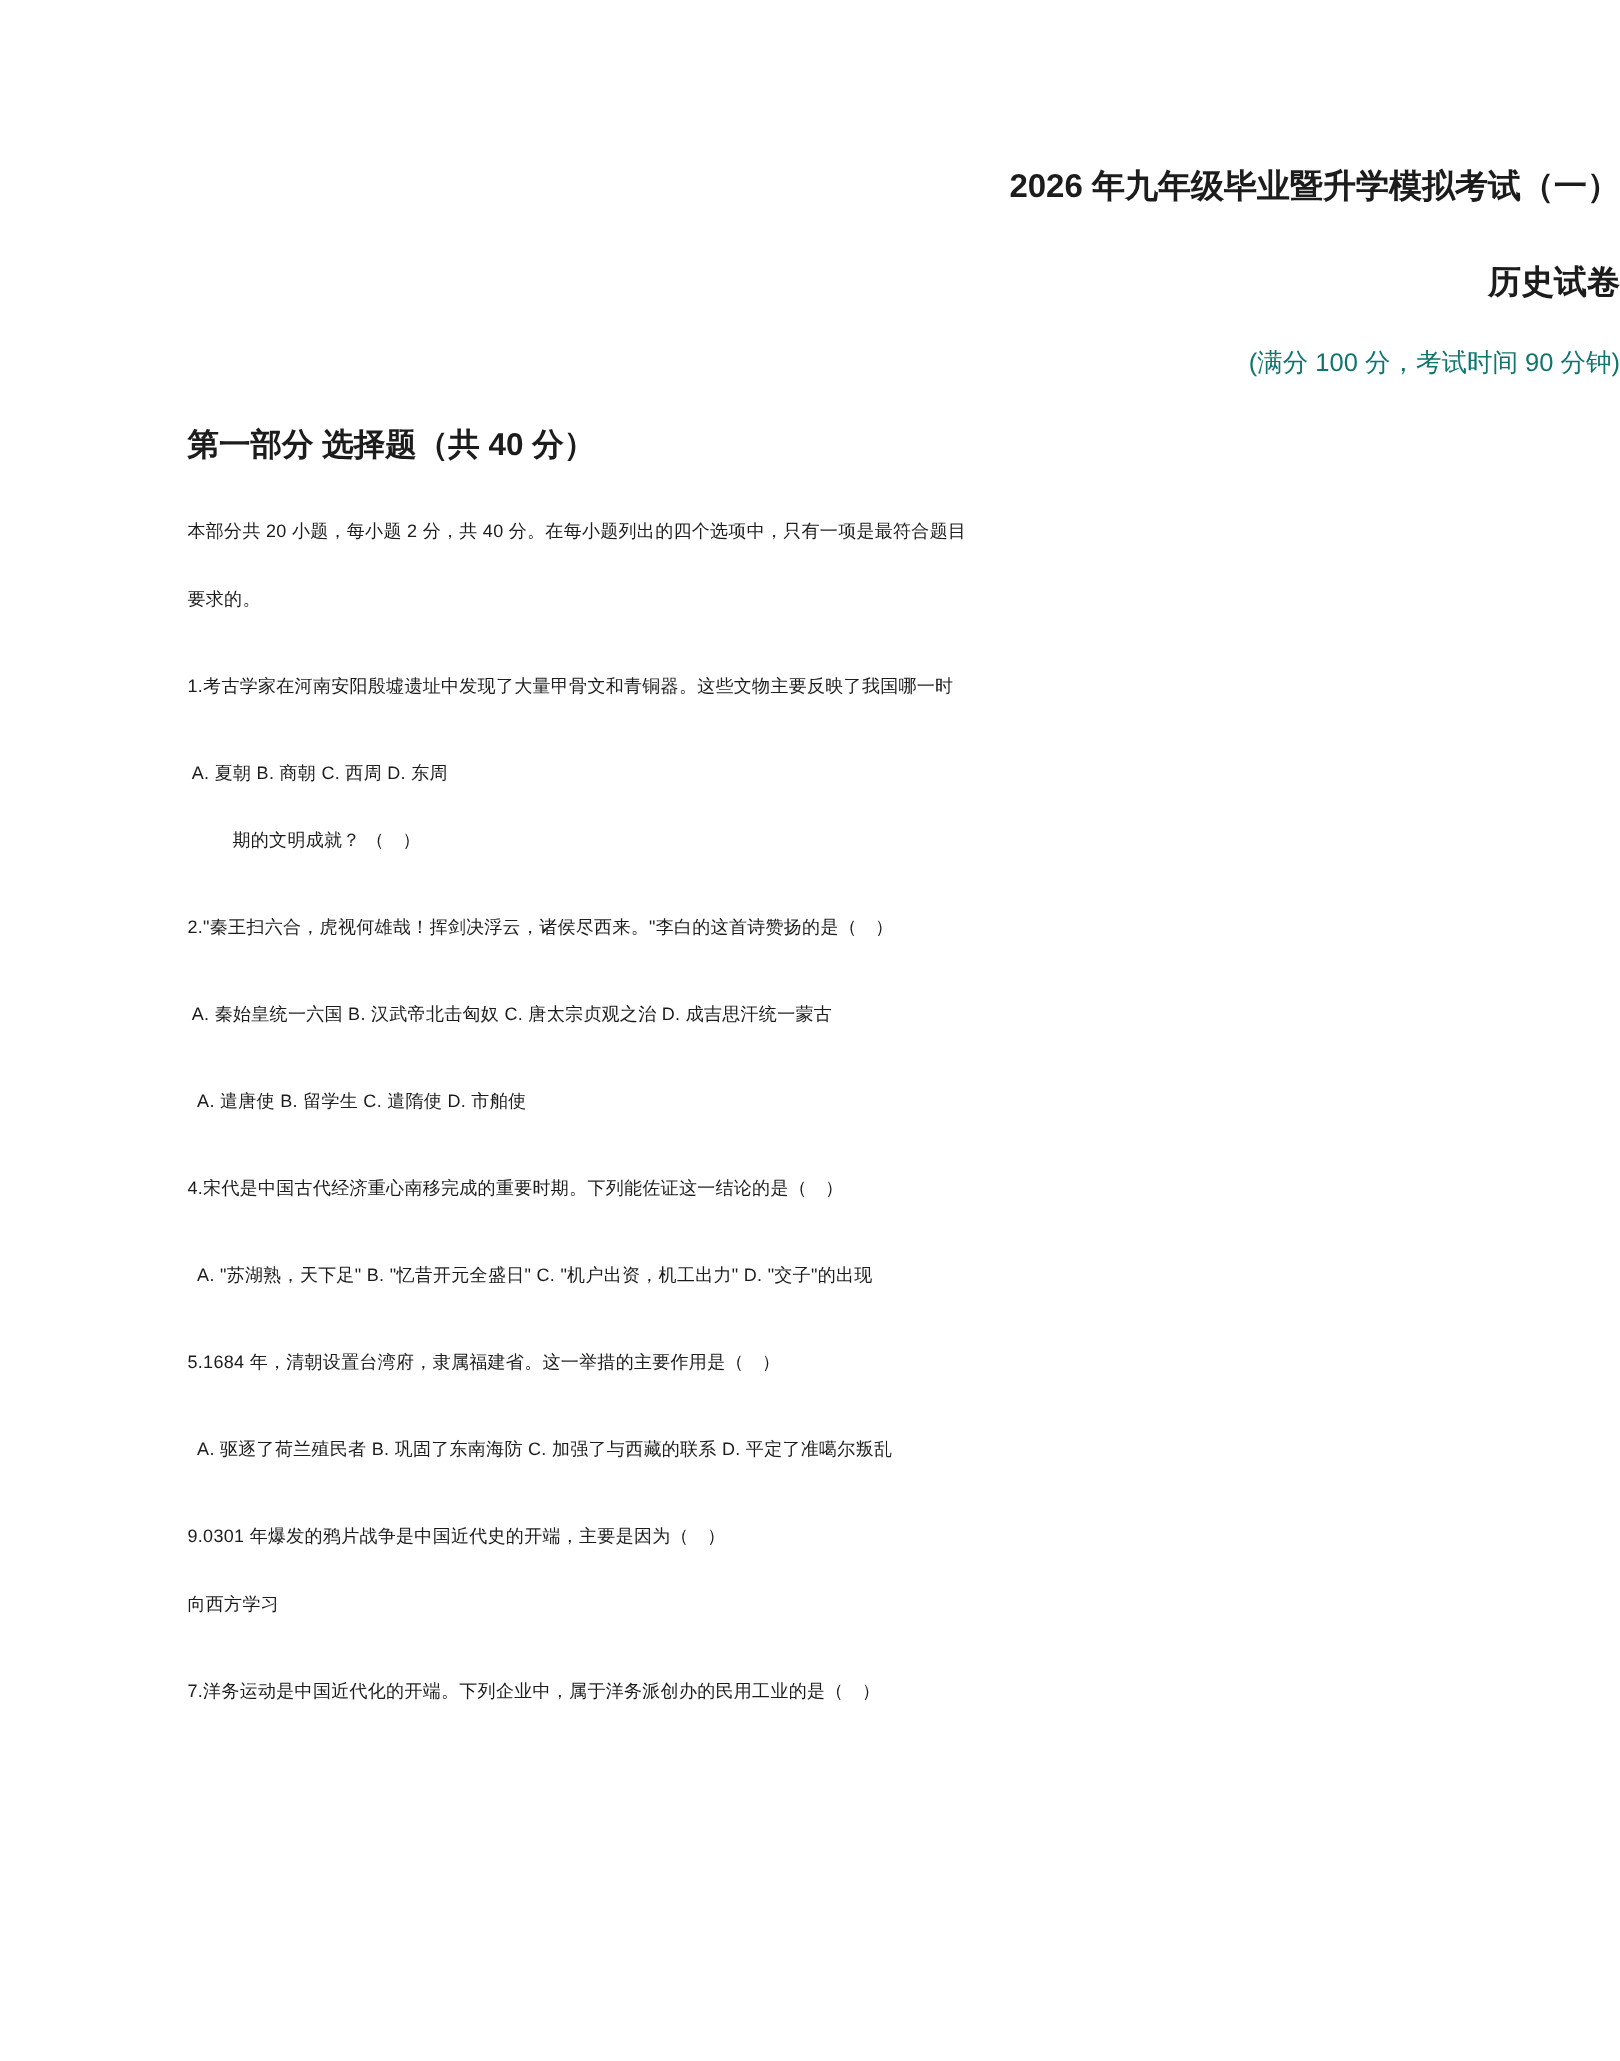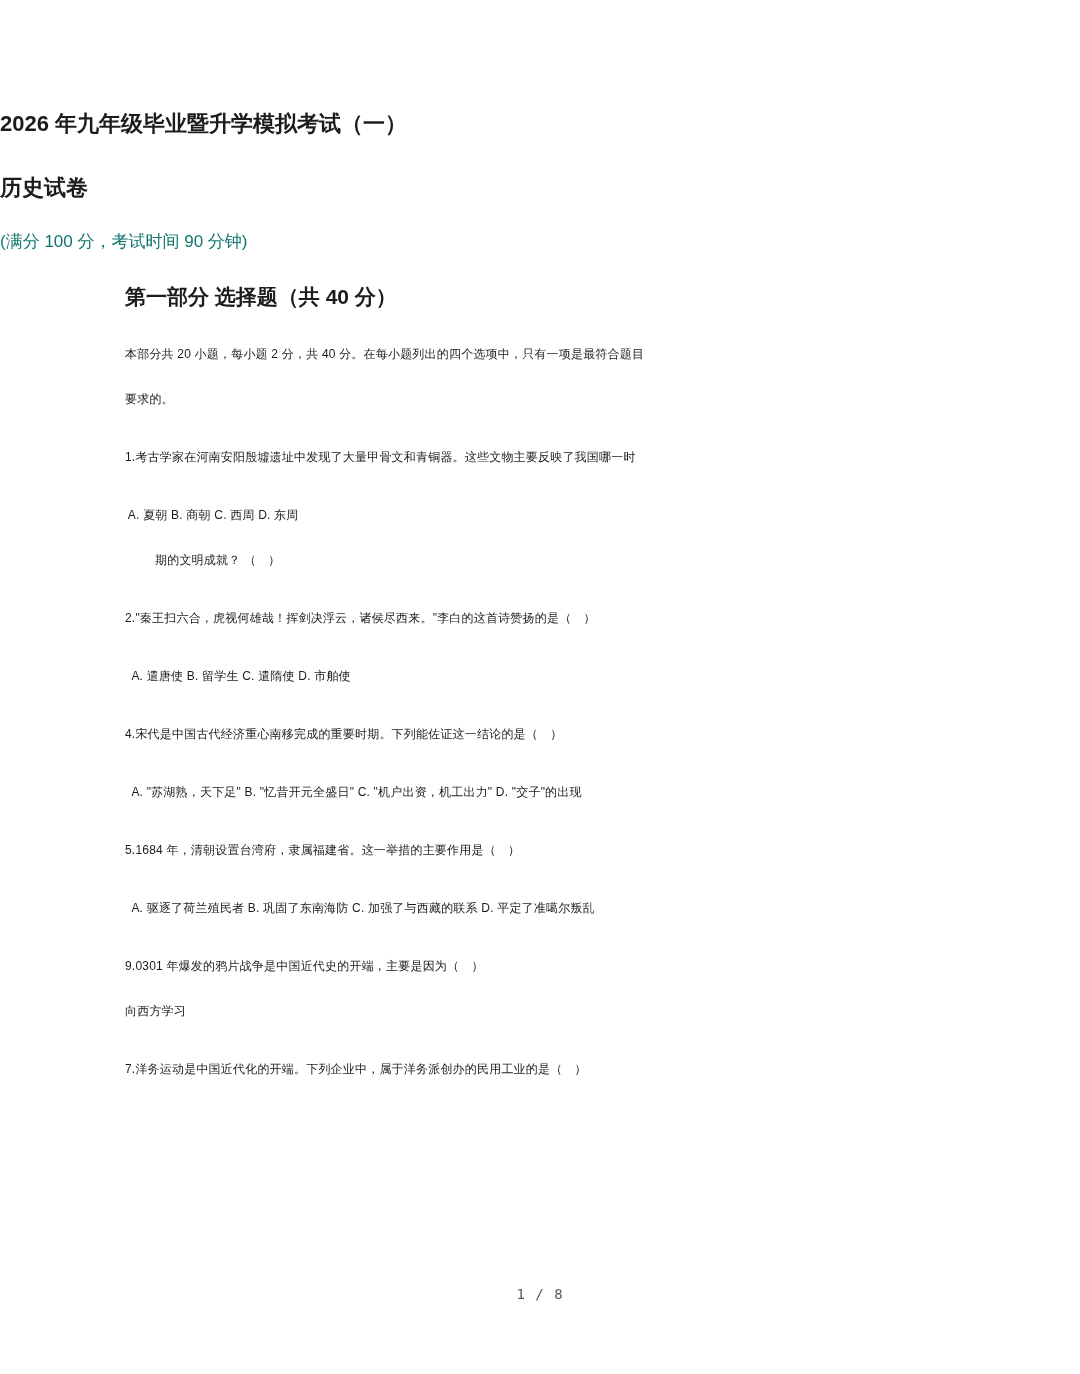--- a/index.html
+++ b/index.html
@@ -14,21 +14,21 @@
   }
   .page {
     position: absolute;
     inset: 0;
     background: #ffffff;
   }
   .center-line {
     position: absolute;
     left: 0;
     right: 0;
-    text-align: left;
+    text-align: right;
     white-space: pre;
   }
   .title-line {
     top: 101px;
     font-size: 22px;
     font-weight: 700;
     line-height: 46px;
   }
   .subtitle-line {
     top: 165px;
@@ -96,31 +96,31 @@
   <div class="body-text">
 
     <div class="ln">本部分共 20 小题，每小题 2 分，共 40 分。在每小题列出的四个选项中，只有一项是最符合题目</div>
     <div class="ln">要求的。</div>
 
     <div class="ln ps">1.考古学家在河南安阳殷墟遗址中发现了大量甲骨文和青铜器。这些文物主要反映了我国哪一时</div>
     <div class="ln ps"> A. 夏朝 B. 商朝 C. 西周 D. 东周</div>
     <div class="ln ind">期的文明成就？ （　）</div>
 
     <div class="ln ps">2."秦王扫六合，虎视何雄哉！挥剑决浮云，诸侯尽西来。"李白的这首诗赞扬的是（　）</div>
+    <div class="ln ps"> A. 秦始皇统一六国 B. 汉武帝北击匈奴 C. 唐太宗贞观之治 D. 成吉思汗统一蒙古</div>
 
     <div class="ln ps">  A. 遣唐使 B. 留学生 C. 遣隋使 D. 市舶使</div>
 
     <div class="ln ps">4.宋代是中国古代经济重心南移完成的重要时期。下列能佐证这一结论的是（　）</div>
     <div class="ln ps">  A. "苏湖熟，天下足" B. "忆昔开元全盛日" C. "机户出资，机工出力" D. "交子"的出现</div>
 
     <div class="ln ps">5.1684 年，清朝设置台湾府，隶属福建省。这一举措的主要作用是（　）</div>
     <div class="ln ps">  A. 驱逐了荷兰殖民者 B. 巩固了东南海防 C. 加强了与西藏的联系 D. 平定了准噶尔叛乱</div>
 
     <div class="ln ps">9.0301 年爆发的鸦片战争是中国近代史的开端，主要是因为（　）</div>
     <div class="ln">向西方学习</div>
 
     <div class="ln ps">7.洋务运动是中国近代化的开端。下列企业中，属于洋务派创办的民用工业的是（　）</div>
 
   </div>
 
-  <div class="page-footer">1 / 8</div>
 
 </div>
 
 </body></html>

